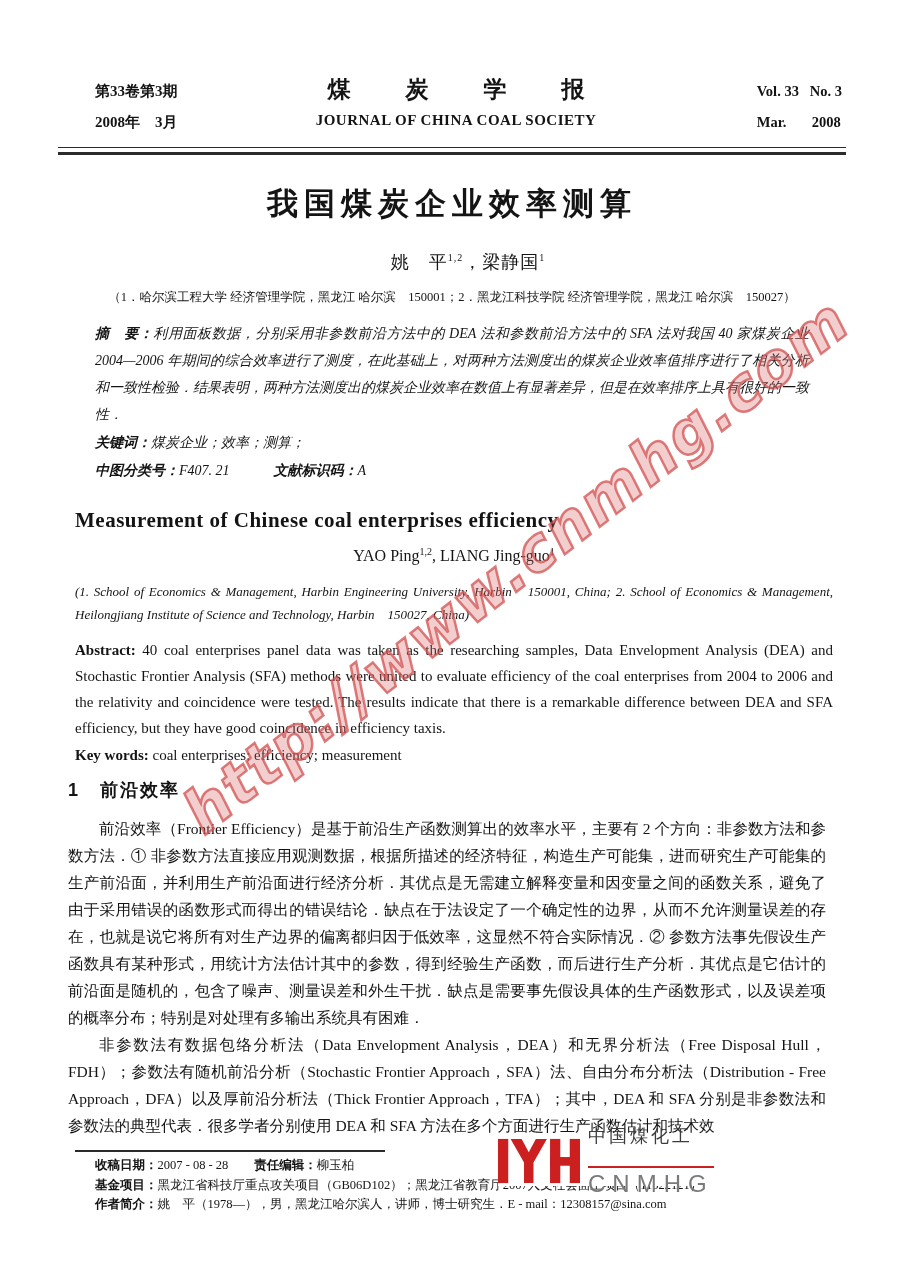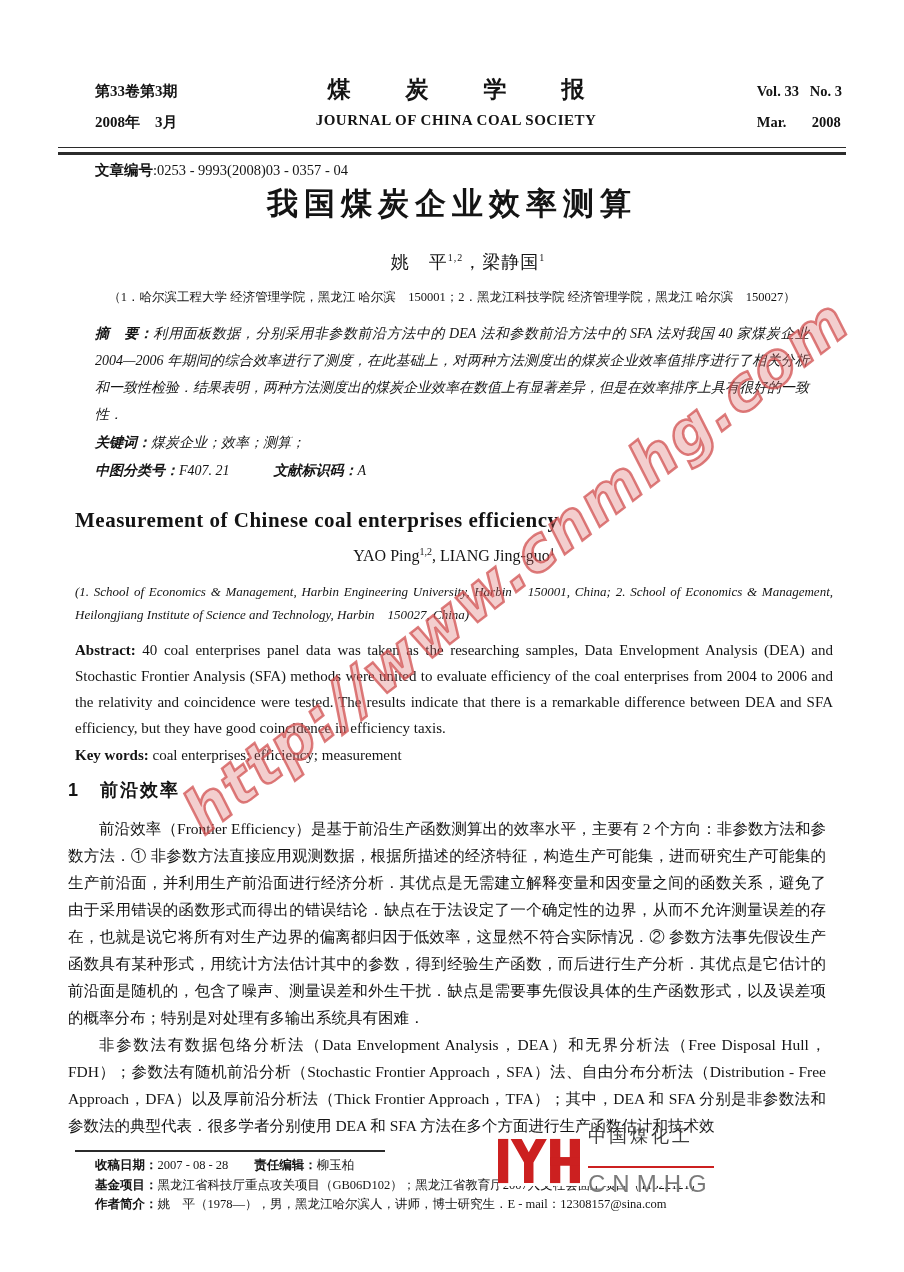--- a/index.html
+++ b/index.html
@@ -90,23 +90,20 @@
   <div class="abs hdr-center">
     <div class="hdr-journal-cn">煤　炭　学　报</div>
     <div class="hdr-journal-en">JOURNAL OF CHINA COAL SOCIETY</div>
   </div>
   <div class="abs hdr-right">
     <div class="pre">Vol. 33   No. 3</div>
     <div class="pre">Mar.       2008</div>
   </div>
   <div class="abs hdr-rule"></div>
 
-  <div class="abs meta">
-    <span class="sans b">文章编号</span><span>:0253 - 9993(2008)03 - 0357 - 04</span>
-  </div>
 
   <div class="abs center sans title-cn">我国煤炭企业效率测算</div>
   <div class="abs center authors-cn">
     <span>姚　平</span><span class="sup">1,2</span><span>，梁静国</span><span class="sup">1</span>
   </div>
   <div class="abs center affil-cn">（1．哈尔滨工程大学 经济管理学院，黑龙江 哈尔滨　150001；2．黑龙江科技学院 经济管理学院，黑龙江 哈尔滨　150027）</div>
 
   <div class="abs abstract-cn">
     <div class="just">
       <span class="sans b">摘　要：</span><span>利用面板数据，分别采用非参数前沿方法中的 DEA 法和参数前沿方法中的 SFA 法对我国 40 家煤炭企业 2004—2006 年期间的综合效率进行了测度，在此基础上，对两种方法测度出的煤炭企业效率值排序进行了相关分析和一致性检验．结果表明，两种方法测度出的煤炭企业效率在数值上有显著差异，但是在效率排序上具有很好的一致性．</span>

